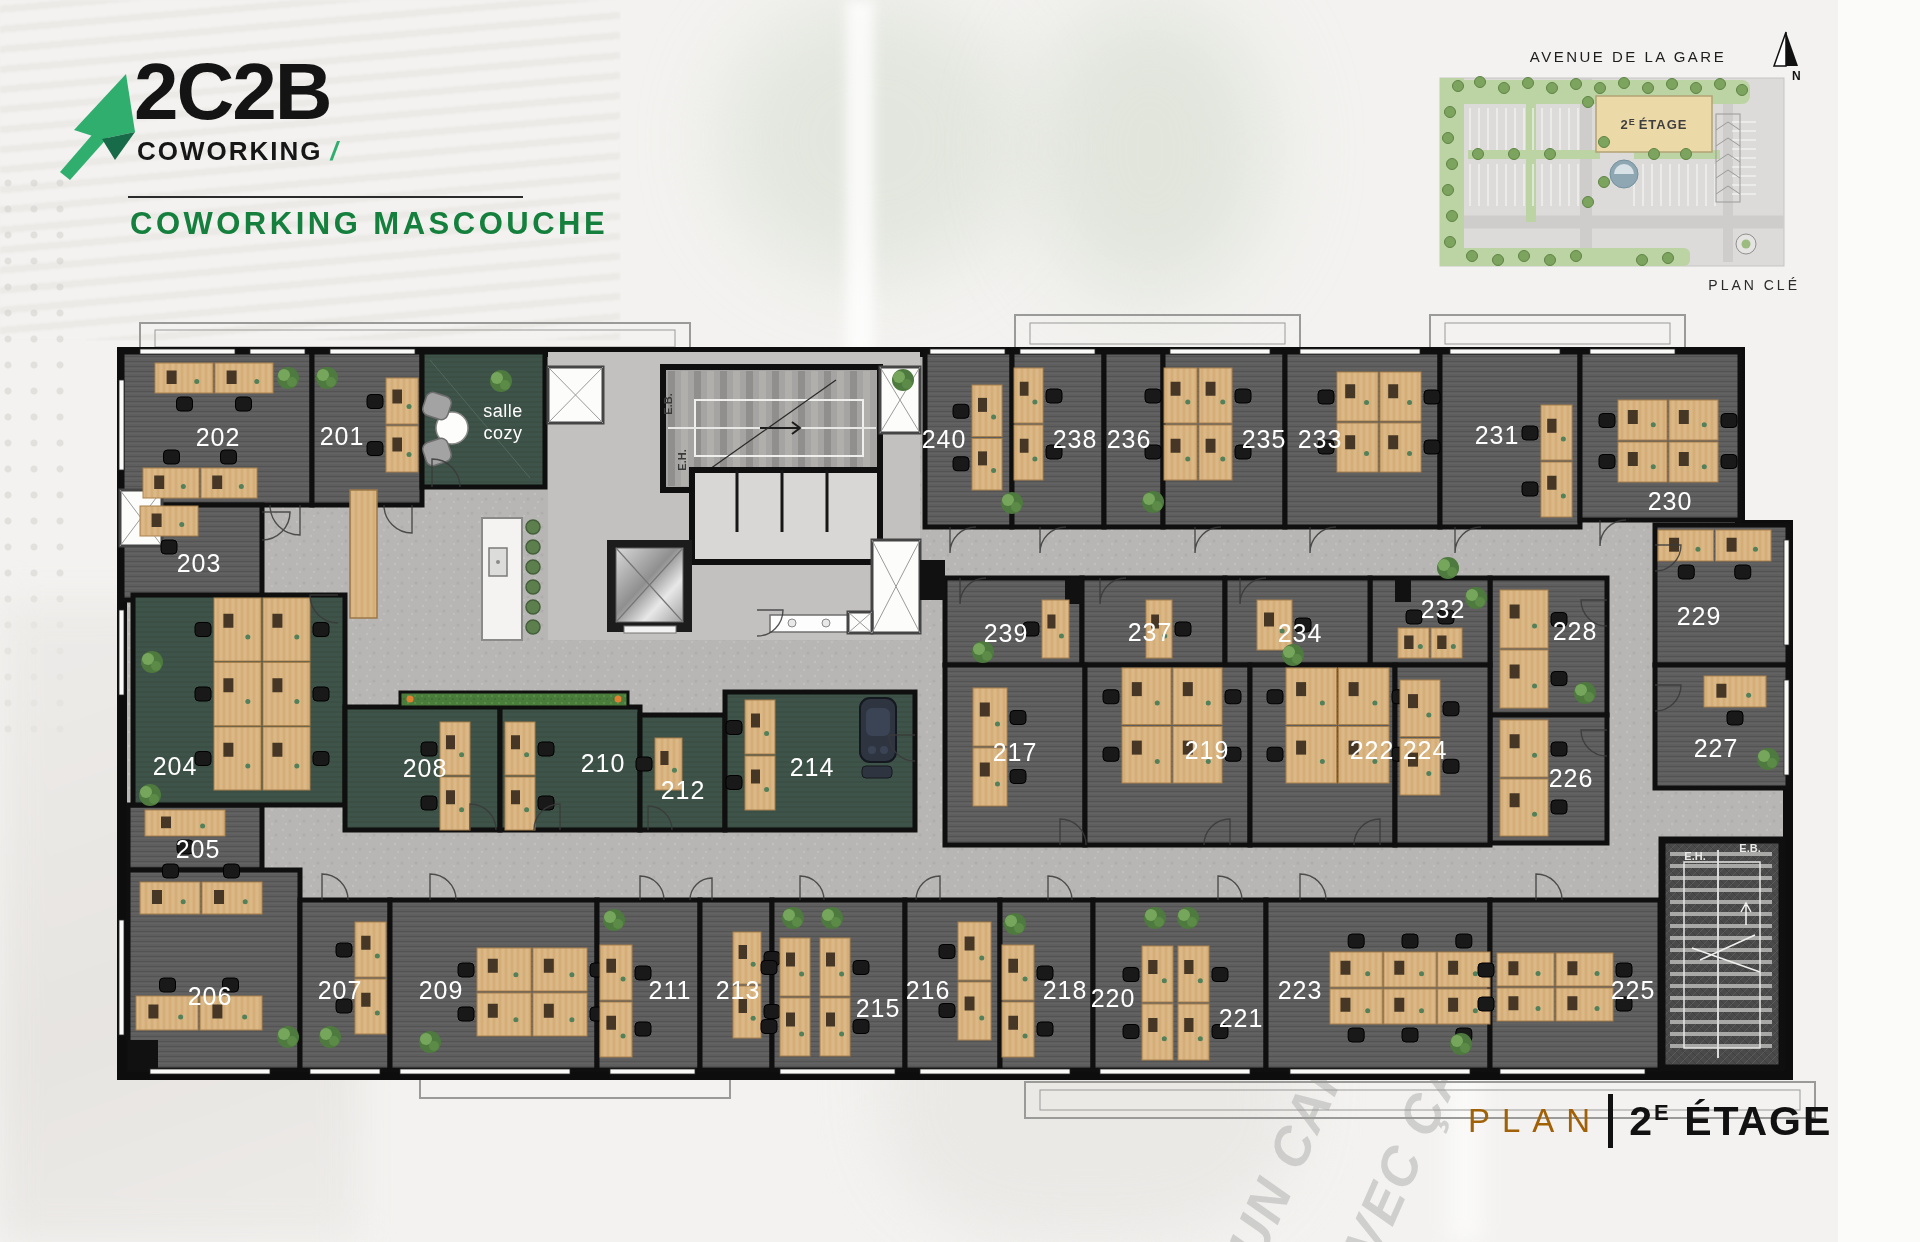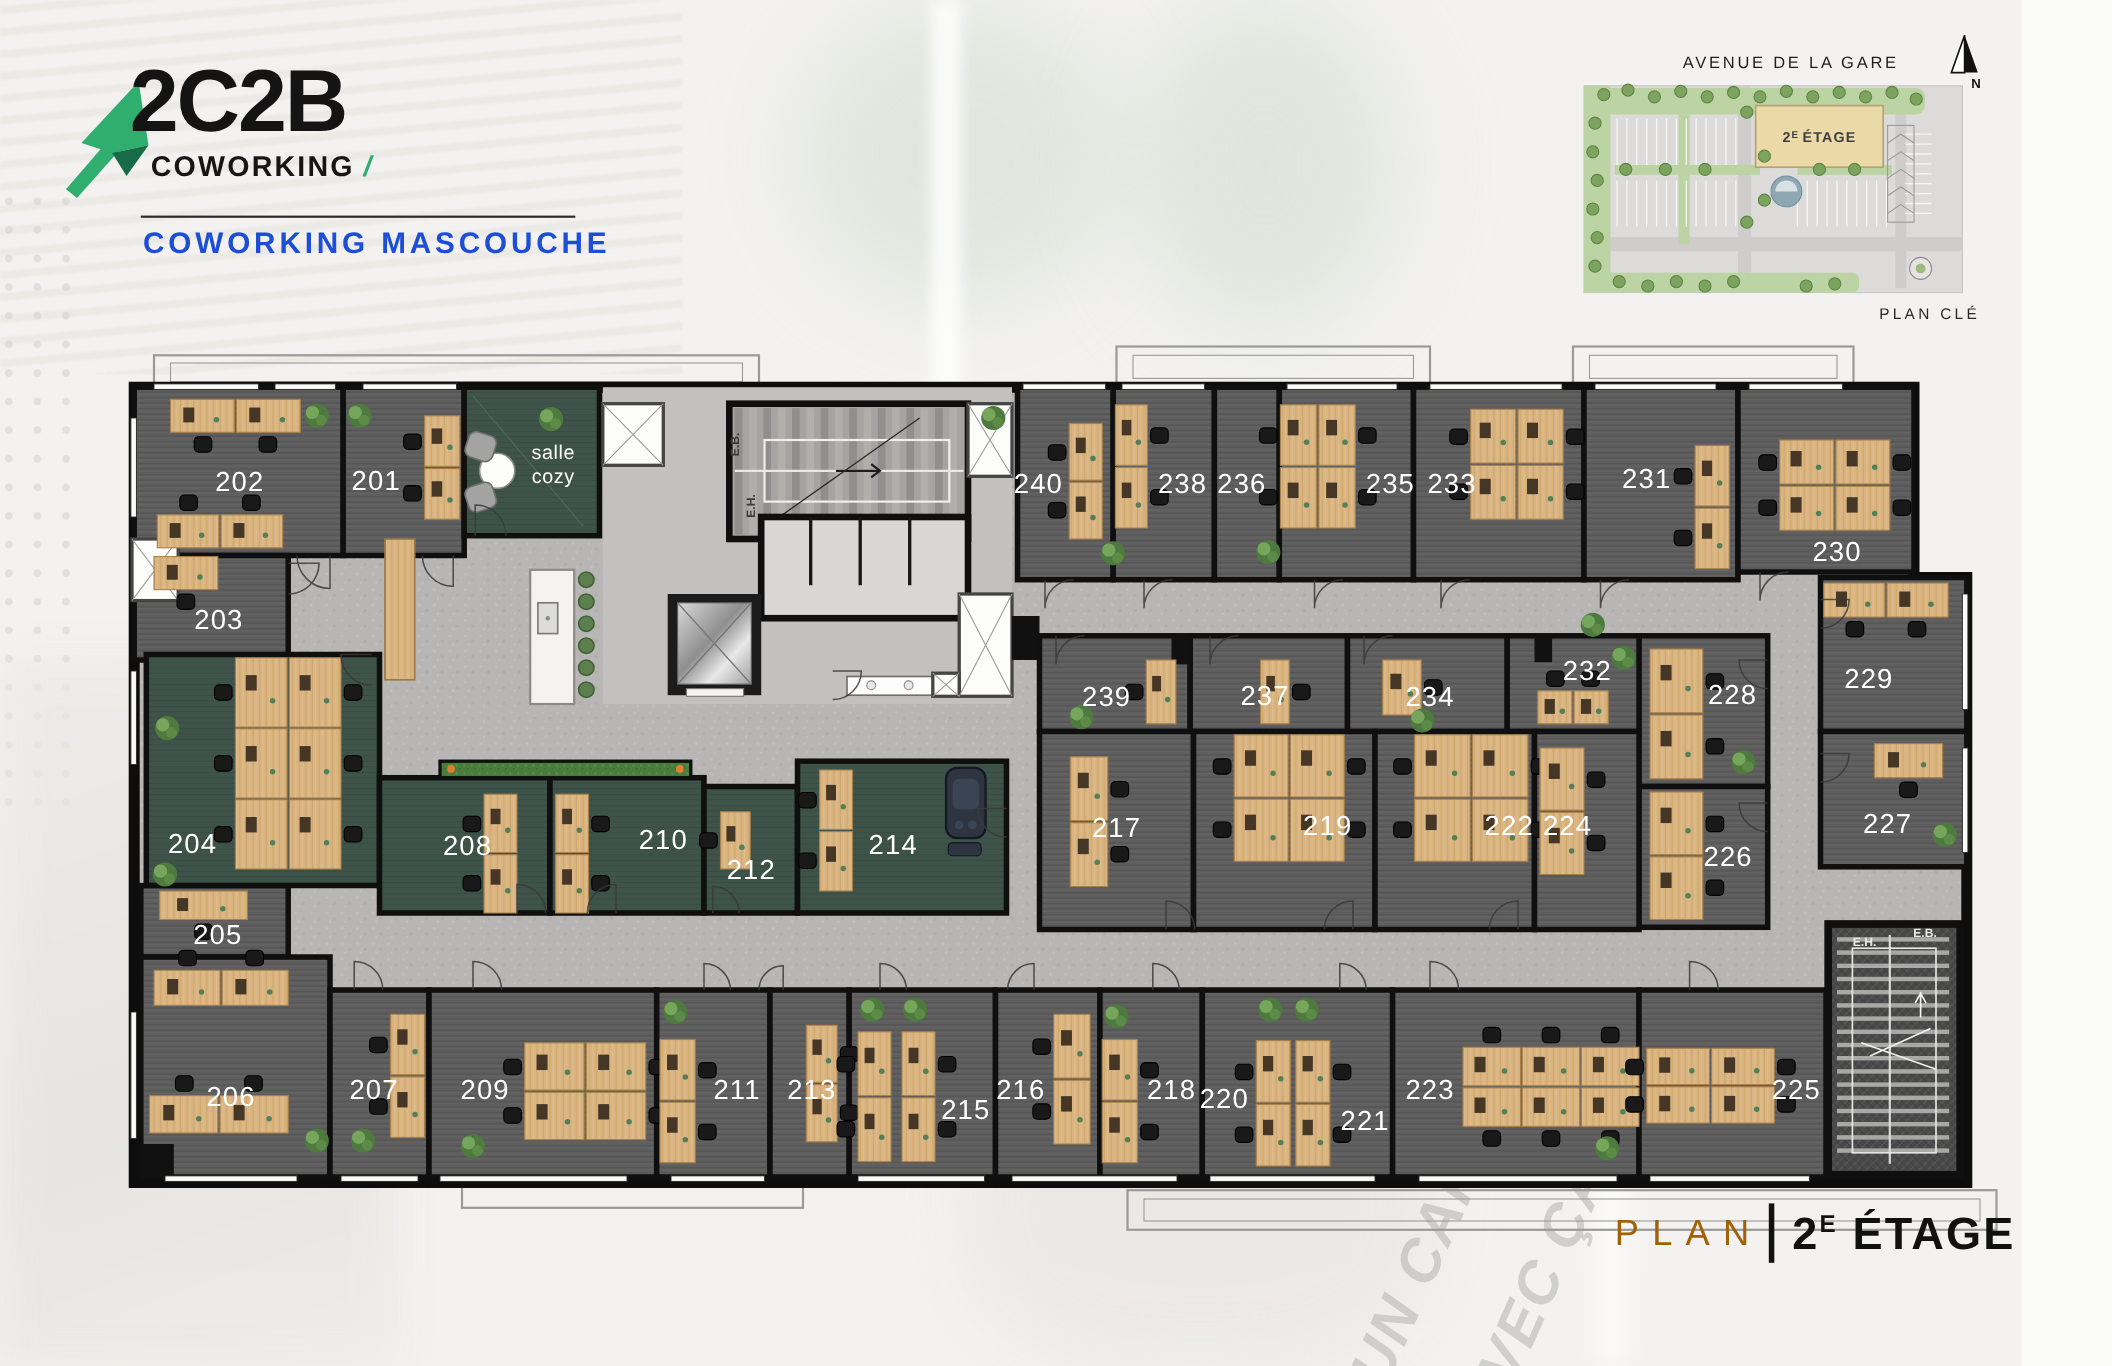--- a/index.html
+++ b/index.html
@@ -25,28 +25,28 @@
   .bg-desk{position:absolute;left:0;top:600px;width:360px;height:642px;
     background:linear-gradient(160deg,#eceae7 0%,#e2dfdb 60%,#eceae7 100%);
     opacity:.7;filter:blur(18px);}
   .bg-chair{position:absolute;left:880px;top:930px;width:420px;height:312px;border-radius:40%;
     background:#e9e7e4;opacity:.8;filter:blur(30px);}
 
   
   .logo{position:absolute;left:58px;top:62px;}
   .logo-row{position:relative;height:140px;}
   .logo-arrow{position:absolute;left:0;top:6px;}
-  .logo-main{position:absolute;left:60px;top:-16px;font-size:80px;font-weight:800;
+  .logo-main{position:absolute;left:76px;top:-16px;font-size:80px;font-weight:800;
     letter-spacing:-2px;color:#141414;}
   .logo-sub{position:absolute;left:79px;top:74px;font-size:26px;font-weight:700;
     letter-spacing:2px;color:#161616;}
   .logo-slash{color:#2fae6e;font-style:italic;font-weight:800;margin-left:8px;}
   .logo-divider{position:absolute;left:70px;top:134px;width:395px;height:2px;background:#2b2b2b;}
-  .logo-city{position:absolute;left:72px;top:144px;font-size:27px;font-weight:700;
-    letter-spacing:3.5px;color:#1d4ed8;white-space:nowrap;}
+  .logo-city{position:absolute;left:72px;top:144px;font-size:31px;font-weight:700;
+    letter-spacing:3.5px;color:#15803d;white-space:nowrap;}
 
   
   .main-title{position:absolute;left:1468px;top:1094px;display:flex;align-items:center;}
   .plan-word{font-size:33px;font-weight:400;letter-spacing:12px;color:#a16207;}
   .title-bar{width:5px;height:54px;background:#111;margin:0 16px 0 6px;}
   .floor-title{font-size:41px;font-weight:700;letter-spacing:2px;color:#111;white-space:nowrap;}
   .floor-title sup{font-size:22px;font-weight:700;}
 
   
   .wm{position:absolute;font-size:54px;font-weight:800;font-style:italic;letter-spacing:2px;

